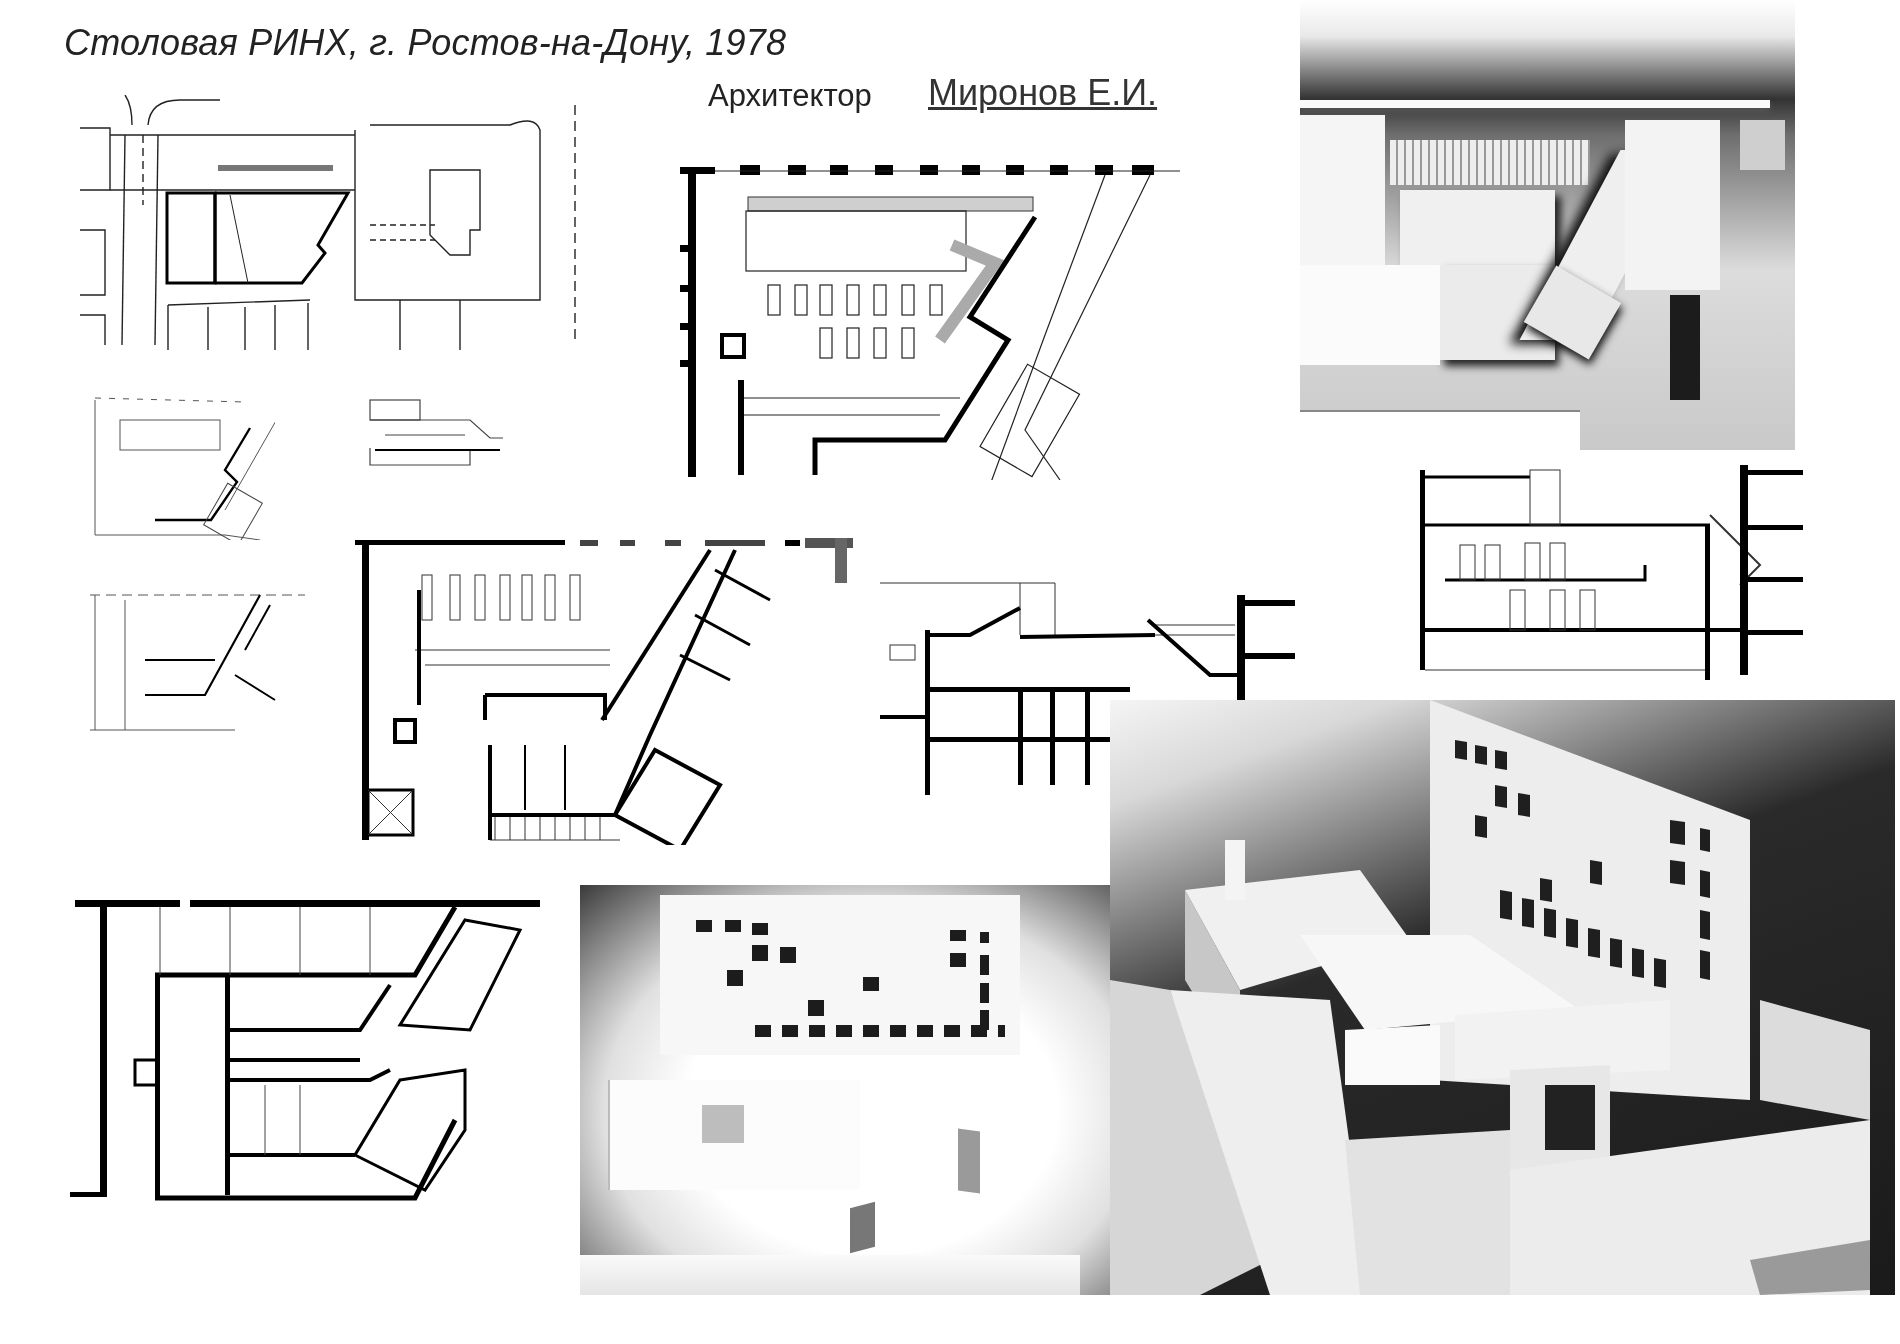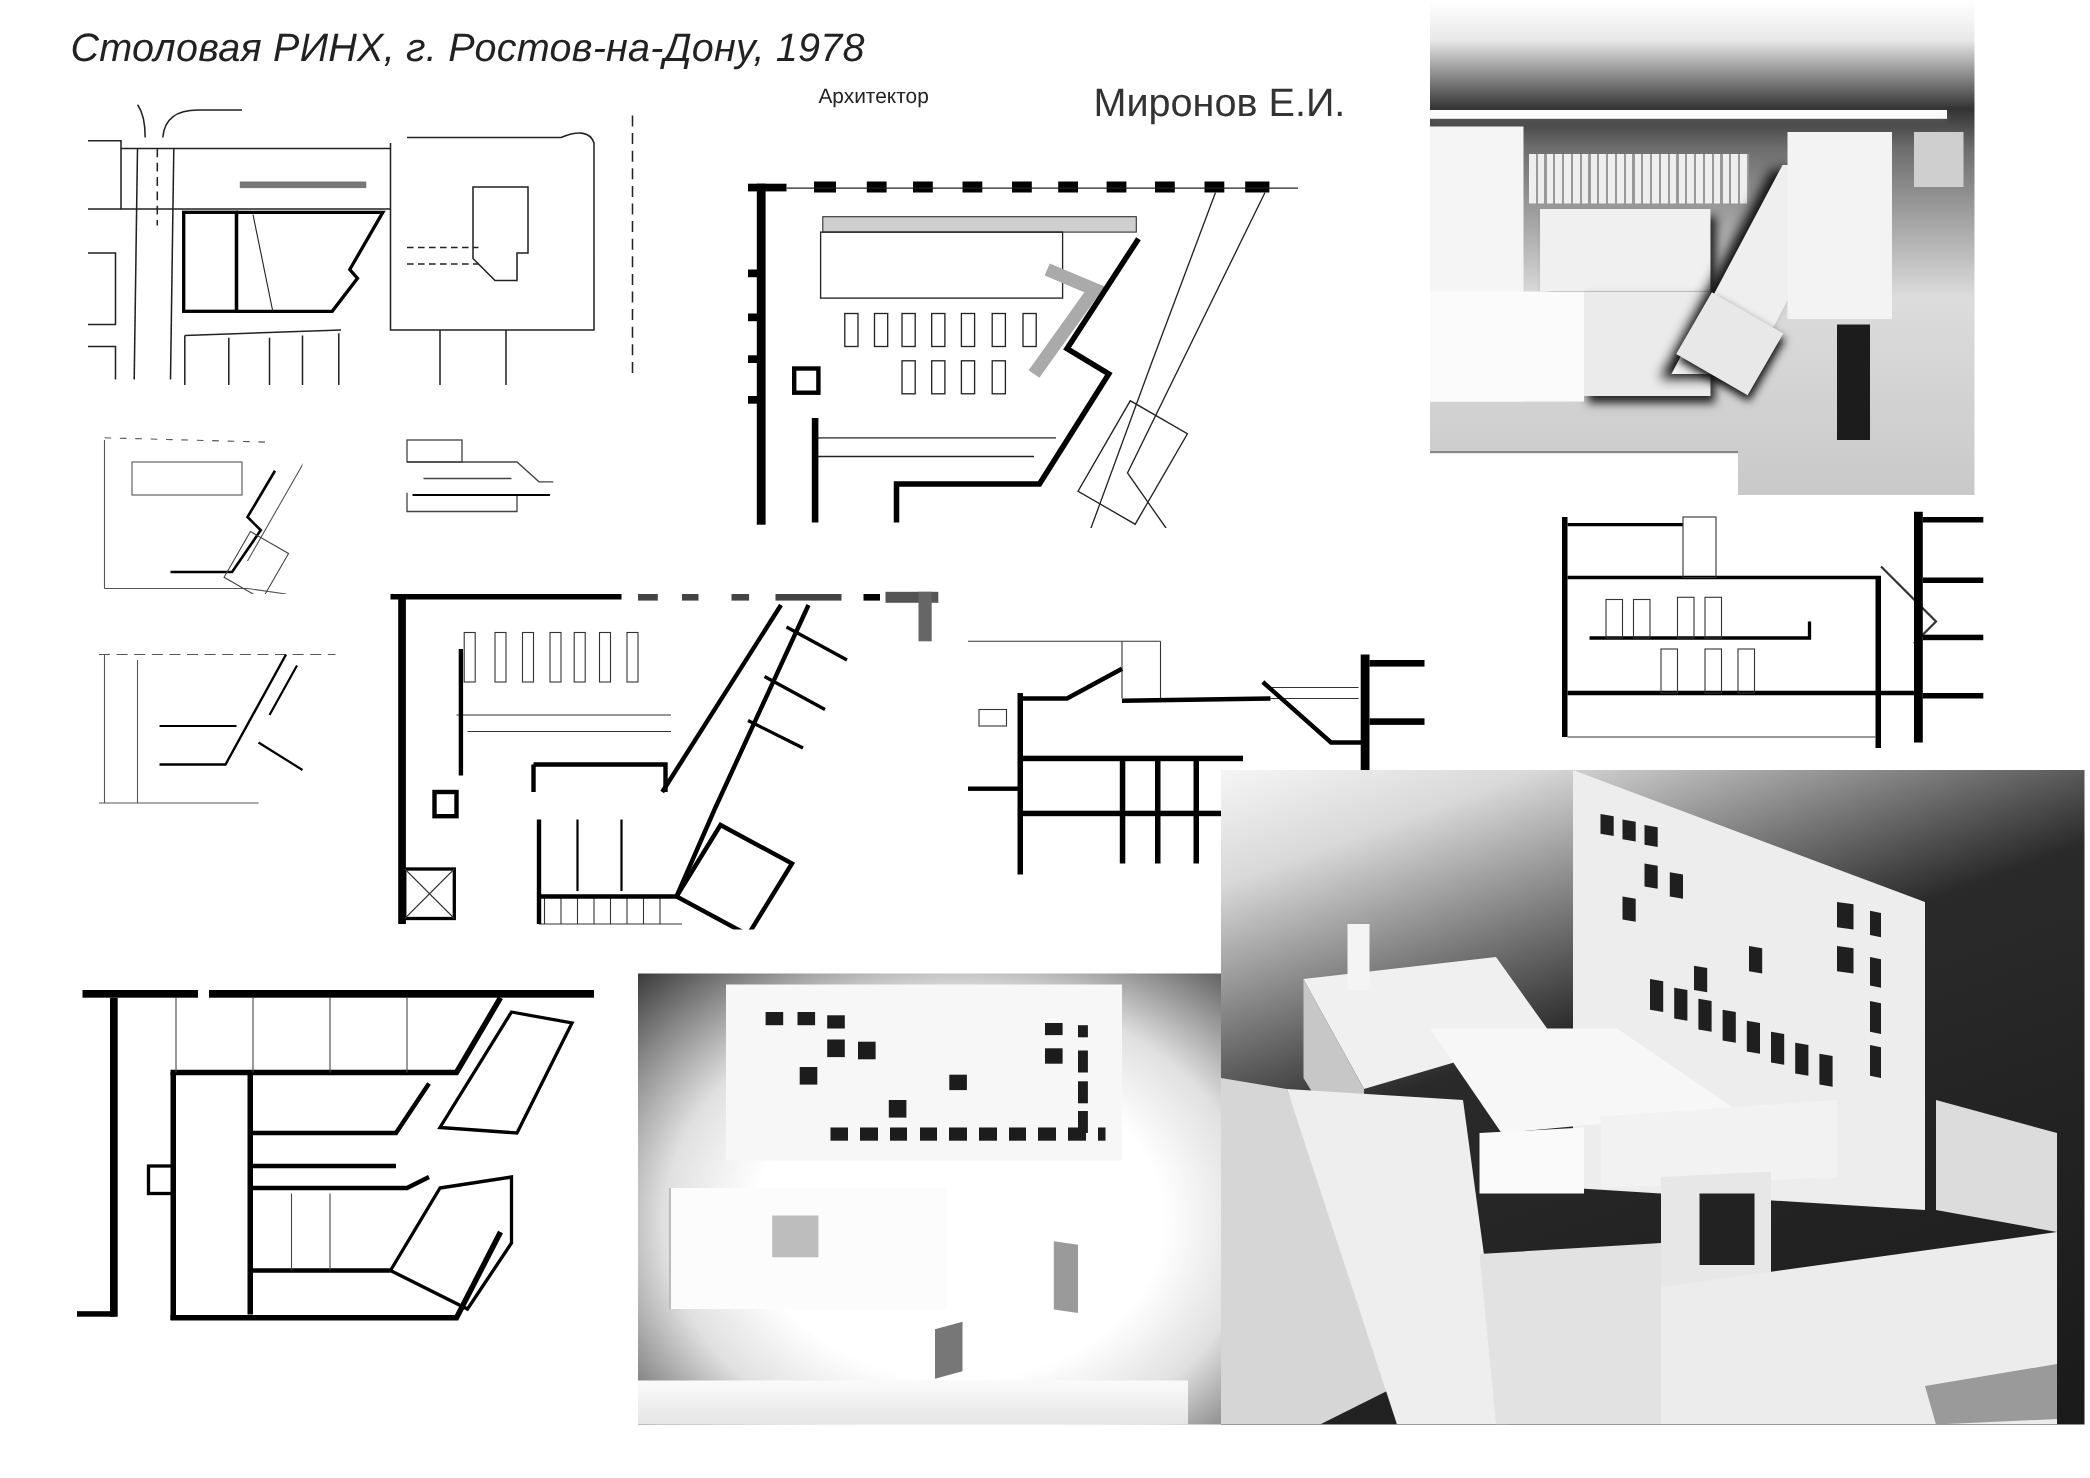--- a/index.html
+++ b/index.html
@@ -1,20 +1,20 @@
 <!DOCTYPE html>
 <html><head>
 <meta charset="utf-8">
 <style>
   html, body { margin: 0; padding: 0; background: #ffffff; }
   body { width: 1900px; height: 1344px; position: relative; overflow: hidden; font-family: "Liberation Sans", sans-serif; color: #1a1a1a; }
   .abs { position: absolute; }
   .title { left: 64px; top: 22px; font-size: 36px; font-weight: 400; letter-spacing: 0.2px; color: #222; white-space: nowrap; font-style: italic; }
-  .architect-label { left: 744px; top: 78px; font-size: 19px; color: #222; white-space: nowrap; }
-  .architect-name { left: 994px; top: 72px; font-size: 36px; color: #333; white-space: nowrap; }
+  .architect-label { left: 708px; top: 78px; font-size: 31px; color: #222; white-space: nowrap; }
+  .architect-name { left: 928px; top: 72px; font-size: 36px; color: #333; white-space: nowrap; text-decoration: underline; }
   svg { position: absolute; display: block; }
   .photo { position: absolute; overflow: hidden; }
 </style>
 </head>
 <body>
 
 <div class="abs title">Столовая РИНХ, г. Ростов-на-Дону, 1978</div>
 <div class="abs architect-label">Архитектор</div>
 <div class="abs architect-name">Миронов Е.И.</div>
 

